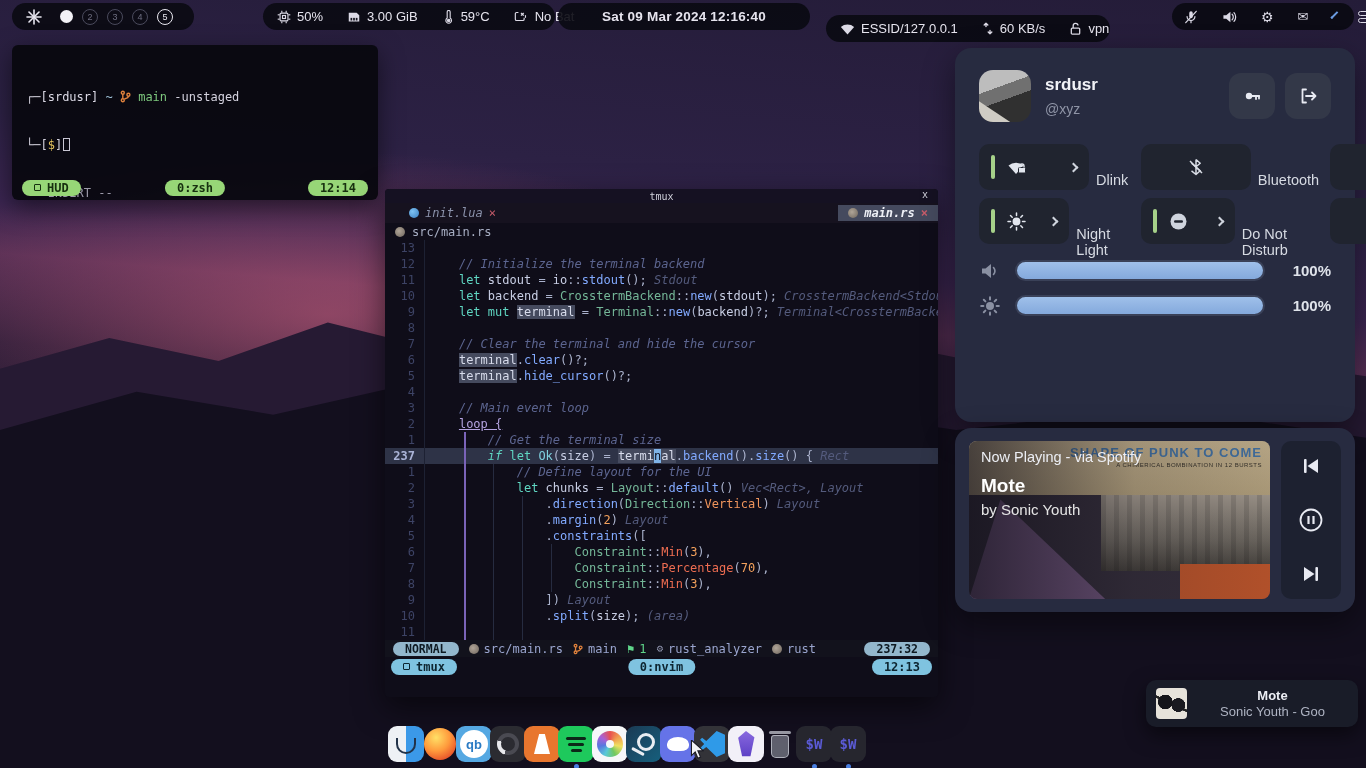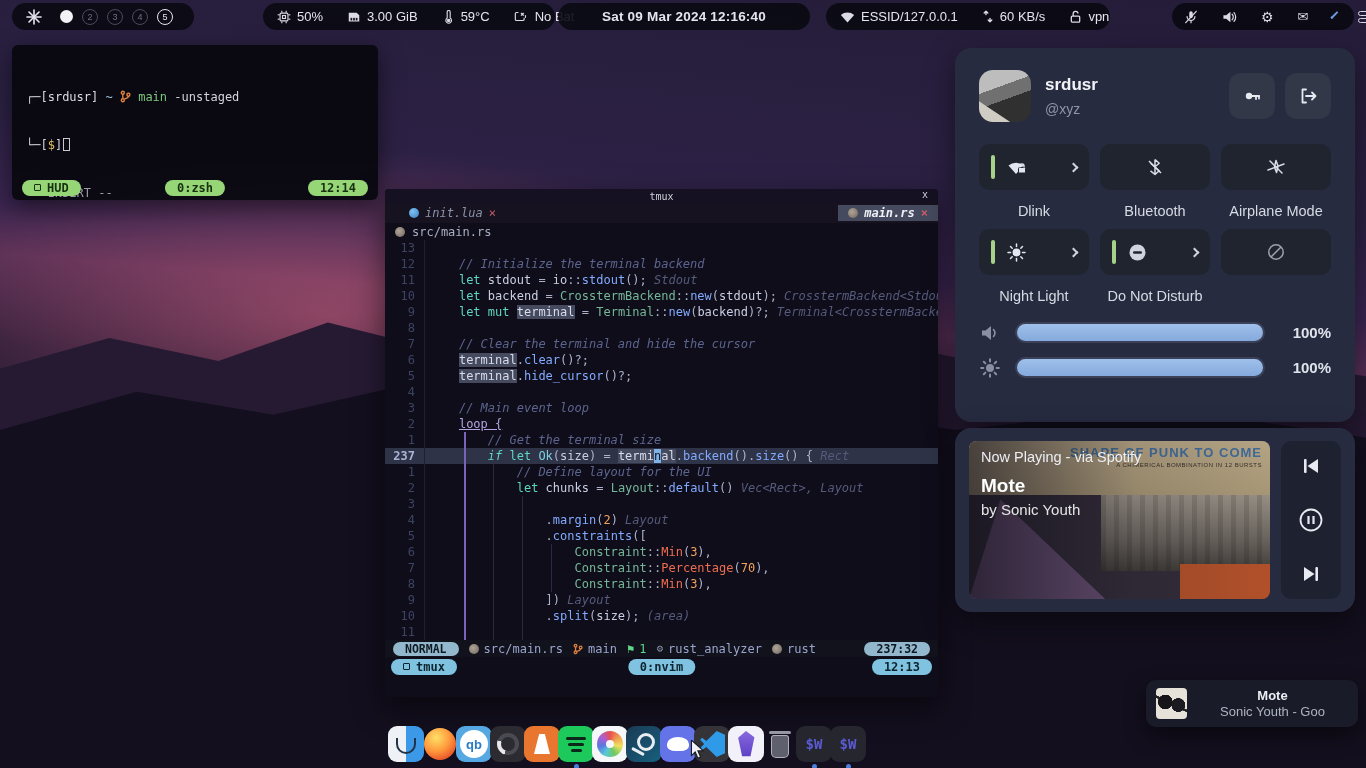--- a/index.html
+++ b/index.html
@@ -98,21 +98,21 @@
     border-radius:16px; box-shadow:0 12px 32px rgba(0,0,0,.45); padding:22px 24px; color:#e8eaf0; }
   .profile { display:flex; align-items:center; gap:14px; }
   .avatar { width:52px; height:52px; border-radius:14px; overflow:hidden; position:relative; flex:none;
     background:linear-gradient(160deg,#bdbdbd 0 34%,#707070 34% 55%,#303030 55% 100%); }
   .avatar::after { content:""; position:absolute; inset:0; background:#cfccc4; clip-path:polygon(0 100%,0 60%,60% 100%); }
   .pname { font-size:17px; font-weight:bold; color:#f2f3f7; }
   .phandle { font-size:14px; color:#8f94a6; margin-top:6px; }
   .pbtns { margin-left:auto; display:flex; gap:10px; }
   .pbtn { width:46px; height:46px; border-radius:12px; background:#333848; display:flex; align-items:center; justify-content:center; color:#e8eaf2; }
   .tgrid { margin-top:22px; display:grid; grid-template-columns:repeat(3,1fr); column-gap:11px; row-gap:8px; }
-  .tcell { display:flex; flex-direction:column; align-items:center; gap:13px; }
+  .tcell { display:flex; flex-direction:row; align-items:flex-end; gap:7px; }
   .tile { width:110px; height:46px; border-radius:10px; background:#20242f; display:flex; align-items:center;
     padding:0 12px; color:#e2e6ee; position:relative; }
   .tile.centered { justify-content:center; }
   .gbar { width:4px; height:24px; border-radius:2px; background:#a6d189; margin-right:12px; flex:none; }
   .tchev { margin-left:auto; width:7px; height:7px; border-right:2px solid #cfd4dd; border-bottom:2px solid #cfd4dd; transform:rotate(-45deg); }
   .tlabel { font-size:14.5px; color:#d6dae2; height:18px; }
   .sliders { margin-top:16px; display:flex; flex-direction:column; gap:14px; }
   .srow { display:flex; align-items:center; gap:14px; }
   .sico { color:#8a90a2; width:22px; display:flex; justify-content:center; }
   .track { flex:1; height:21px; border-radius:11px; background:linear-gradient(180deg,#9fc0ea,#84a9dc);
@@ -284,21 +284,21 @@
           </svg>
       </span>
       <span>No Bat</span>
     </span>
   </div>
 
   <div class="pill" style="left:558px; width:252px; justify-content:center;">
     <span class="clock">Sat  09 Mar 2024  12:16:40</span>
   </div>
 
-  <div class="pill" style="left:826px; width:284px;">
+  <div class="pill" style="left:826px; width:284px;margin-top:12px;">
     <span class="tb-item">
       <span class="tb-ico">
         <svg class="i" width="15" height="12" viewBox="0 0 16 13" fill="#dcdae6">
             <path d="M8 12.5L0.8 4.2A11 11 0 0 1 15.2 4.2z"></path>
           </svg>
       </span>
       <span>ESSID/127.0.0.1</span>
     </span>
     <span class="sep"></span>
     <span class="tb-item">
@@ -413,21 +413,21 @@
           <div class="cl"><span class="gut">7</span><span class="cbody"><span>    </span><span class="tc">// Clear the terminal and hide the cursor</span></span></div>
           <div class="cl"><span class="gut">6</span><span class="cbody"><span>    </span><span class="thl">terminal</span><span class="tp">.</span><span class="tf">clear</span><span class="tp">()?;</span></span></div>
           <div class="cl"><span class="gut">5</span><span class="cbody"><span>    </span><span class="thl">terminal</span><span class="tp">.</span><span class="tf">hide_cursor</span><span class="tp">()?;</span></span></div>
           <div class="cl"><span class="gut">4</span><span class="cbody"></span></div>
           <div class="cl"><span class="gut">3</span><span class="cbody"><span>    </span><span class="tc">// Main event loop</span></span></div>
           <div class="cl"><span class="gut">2</span><span class="cbody"><span>    </span><span class="tlp">loop {</span></span></div>
           <div class="cl"><span class="gut">1</span><span class="cbody"><span>        </span><span class="tc">// Get the terminal size</span></span></div>
           <div class="cl cur"><span class="gut">237</span><span class="cbody"><span>        </span><span class="tki">if </span><span class="tk">let </span><span class="ten">Ok</span><span class="tp">(</span><span class="tv">size</span><span class="tp">) = </span><span class="thl">termi</span><span class="tcur">n</span><span class="thl">al</span><span class="tp">.</span><span class="tf">backend</span><span class="tp">().</span><span class="tf">size</span><span class="tp">() { </span><span class="th">Rect</span></span></div>
           <div class="cl"><span class="gut">1</span><span class="cbody"><span>            </span><span class="tc">// Define layout for the UI</span></span></div>
           <div class="cl"><span class="gut">2</span><span class="cbody"><span>            </span><span class="tk">let </span><span class="tv">chunks</span><span class="tp"> = </span><span class="tt">Layout</span><span class="tp">::</span><span class="tf">default</span><span class="tp">()</span><span class="th"> Vec&lt;Rect&gt;, Layout</span></span></div>
-          <div class="cl"><span class="gut">3</span></div>
+          <div class="cl"><span class="gut">3</span><span class="cbody"><span>                </span><span class="tp">.</span><span class="tf">direction</span><span class="tp">(</span><span class="tt">Direction</span><span class="tp">::</span><span class="te">Vertical</span><span class="tp">)</span><span class="th"> Layout</span></span></div>
           <div class="cl"><span class="gut">4</span><span class="cbody"><span>                </span><span class="tp">.</span><span class="tf">margin</span><span class="tp">(</span><span class="tn">2</span><span class="tp">)</span><span class="th"> Layout</span></span></div>
           <div class="cl"><span class="gut">5</span><span class="cbody"><span>                </span><span class="tp">.</span><span class="tf">constraints</span><span class="tp">([</span></span></div>
           <div class="cl"><span class="gut">6</span><span class="cbody"><span>                    </span><span class="tt">Constraint</span><span class="tp">::</span><span class="te2">Min</span><span class="tp">(</span><span class="tn">3</span><span class="tp">),</span></span></div>
           <div class="cl"><span class="gut">7</span><span class="cbody"><span>                    </span><span class="tt">Constraint</span><span class="tp">::</span><span class="te2">Percentage</span><span class="tp">(</span><span class="tn">70</span><span class="tp">),</span></span></div>
           <div class="cl"><span class="gut">8</span><span class="cbody"><span>                    </span><span class="tt">Constraint</span><span class="tp">::</span><span class="te2">Min</span><span class="tp">(</span><span class="tn">3</span><span class="tp">),</span></span></div>
           <div class="cl"><span class="gut">9</span><span class="cbody"><span>                </span><span class="tp">]) </span><span class="th">Layout</span></span></div>
           <div class="cl"><span class="gut">10</span><span class="cbody"><span>                </span><span class="tp">.</span><span class="tf">split</span><span class="tp">(</span><span class="tv">size</span><span class="tp">);</span><span class="th"> (area)</span></span></div>
           <div class="cl"><span class="gut">11</span><span class="cbody"></span></div>
         </div>
     </div>

